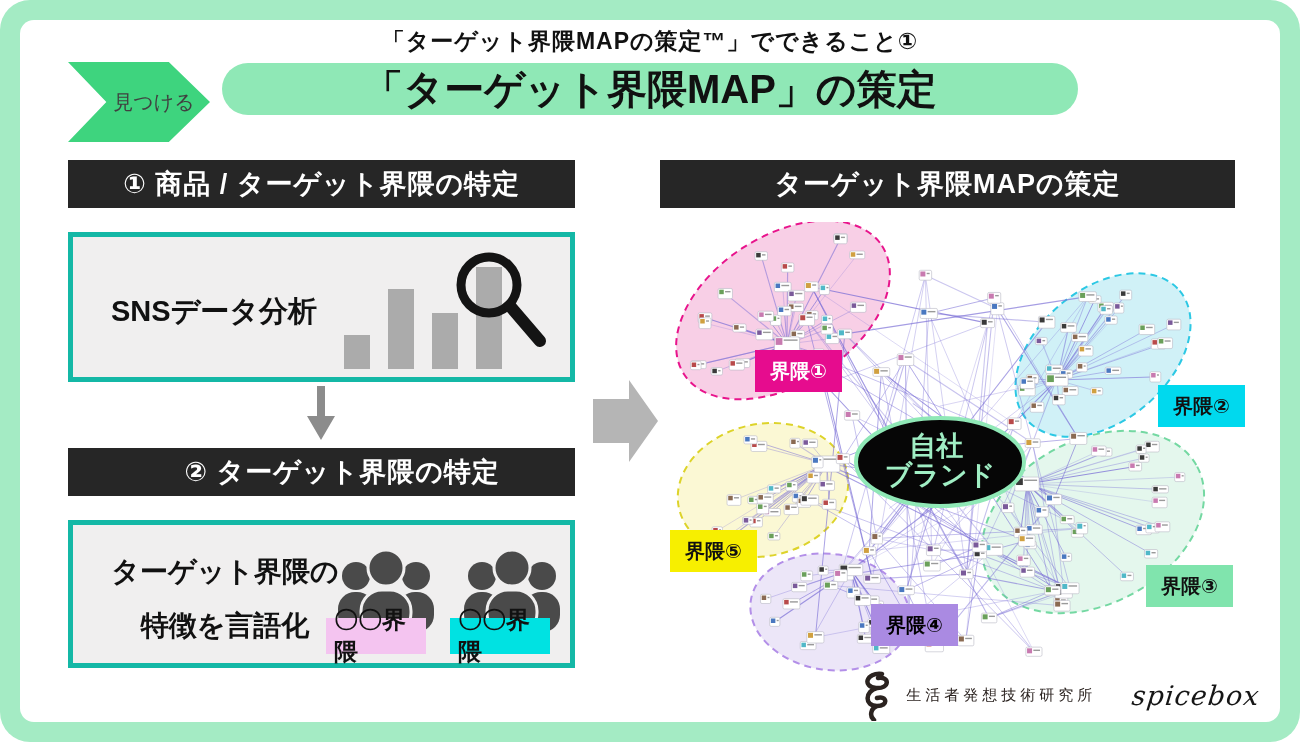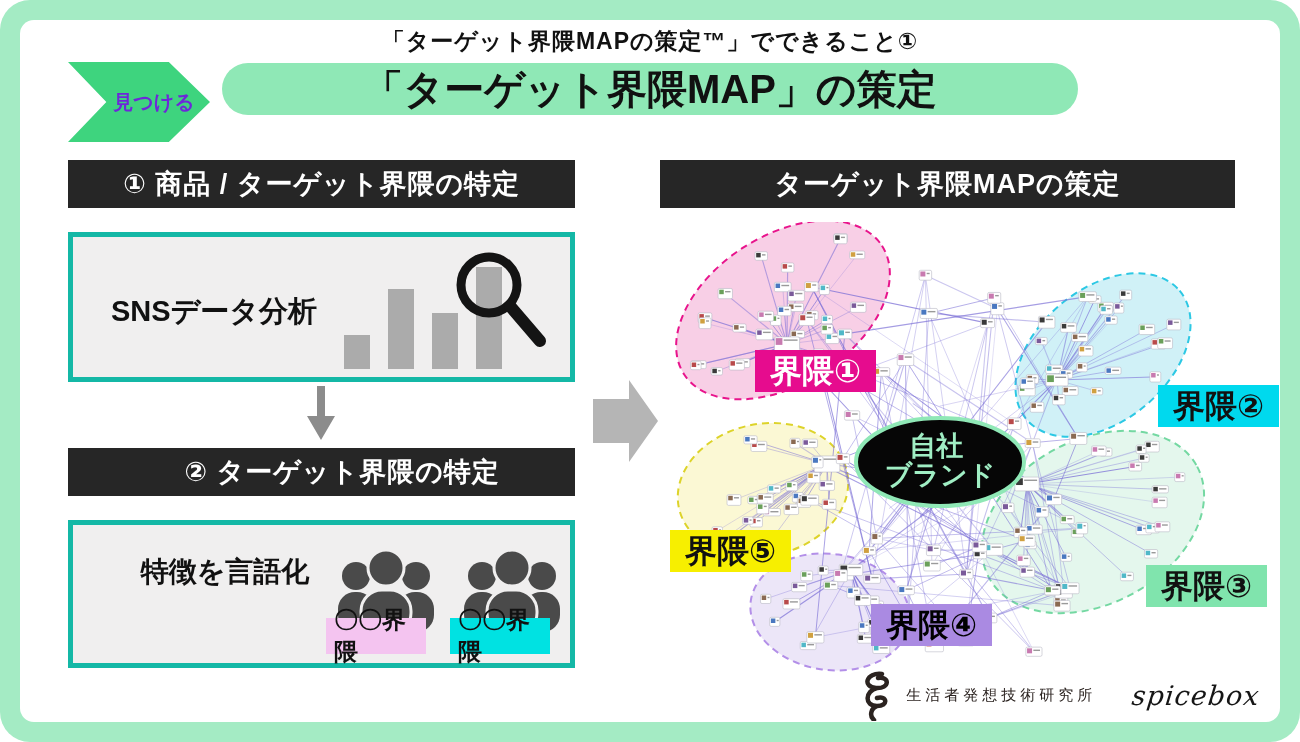--- a/index.html
+++ b/index.html
@@ -7,21 +7,21 @@
   body{font-family:"Liberation Sans","DejaVu Sans",sans-serif;}
   .frame{position:relative;width:1300px;height:742px;background:#a4ebc4;border-radius:30px;overflow:hidden;}
   .panel{position:absolute;left:20px;top:20px;width:1260px;height:702px;background:#ffffff;border-radius:14px;}
 
   .top-title{position:absolute;left:0;top:26px;width:100%;text-align:center;
     font-size:23px;font-weight:bold;color:#111;letter-spacing:1px;}
 
   .badge{position:absolute;left:68px;top:62px;width:142px;height:80px;background:#3ed47e;
     clip-path:polygon(0 0,71% 0,100% 50%,71% 100%,0 100%,27% 50%);
     display:flex;align-items:center;justify-content:center;}
-  .badge span{font-size:20px;color:#6d28d9;padding-left:30px;font-weight:bold;}
+  .badge span{font-size:20px;color:#404040;padding-left:30px;}
 
   .banner{position:absolute;left:222px;top:63px;width:856px;height:52px;background:#8fe8b6;
     border-radius:36px;display:flex;align-items:center;justify-content:center;}
   .banner span{font-size:40px;font-weight:bold;color:#111;}
 
   .hdr{position:absolute;background:#262626;color:#fff;display:flex;align-items:center;
     justify-content:center;font-size:27px;font-weight:bold;letter-spacing:1px;}
   .hdr1{left:68px;top:160px;width:507px;height:48px;}
   .hdr2{left:68px;top:448px;width:507px;height:48px;padding-left:41px;}
   .hdr3{left:660px;top:160px;width:575px;height:48px;}
@@ -41,21 +41,21 @@
   .people{position:absolute;}
   .people1{left:330px;top:548px;}
   .people2{left:456px;top:548px;}
   .pill{position:absolute;height:36px;display:flex;align-items:center;justify-content:center;
     font-size:24px;font-weight:bold;color:#111;padding:0 8px;}
   .pill1{left:326px;top:618px;width:100px;}
   .pill2{left:450px;top:618px;width:100px;}
 
   .map-wrap{position:absolute;left:655px;top:222px;width:592px;height:452px;}
   #map-svg{position:absolute;left:0;top:0;}
-  .klabel{position:absolute;padding:3px 15px;font-size:32px;font-weight:bold;line-height:36px;white-space:nowrap;}
+  .klabel{position:absolute;padding:3px 15px;font-size:20px;font-weight:bold;line-height:36px;white-space:nowrap;}
   .brand-text{font-size:27px;font-weight:bold;}
 
   .footer{position:absolute;right:40px;bottom:18px;height:58px;display:flex;align-items:center;}
   .lab-mark{margin-right:14px;}
   .lab-name{font-size:15px;letter-spacing:4px;color:#2b2320;margin-right:36px;}
   .brand-name{font-family:"DejaVu Serif","Liberation Serif",serif;font-style:italic;
     font-size:27px;color:#161616;letter-spacing:1px;transform:skewX(-6deg);}
 </style>
 </head>
 <body>
@@ -90,20 +90,21 @@
   </div>
 
   <svg class="down-arrow" width="48" height="56" viewBox="0 0 48 56">
     <polygon points="20,0 28,0 28,30 38,30 24,54 10,30 20,30" fill="#8c8c8c"></polygon>
   </svg>
 
   <div class="hdr hdr2">② ターゲット界隈の特定</div>
 
   <div class="card card2">
     <div class="card2-text">
+      <div>ターゲット界隈の</div>
       <div>特徴を言語化</div>
     </div>
   </div>
 
   <svg class="people people1" width="112" height="84" viewBox="0 0 112 84">
     <circle cx="26" cy="28" r="14" fill="#4a4a4a"></circle>
     <rect x="8" y="44" width="36" height="40" rx="17" fill="#4a4a4a"></rect>
     <circle cx="86" cy="28" r="14" fill="#4a4a4a"></circle>
     <rect x="68" y="44" width="36" height="40" rx="17" fill="#4a4a4a"></rect>
     <circle cx="56" cy="20" r="18" fill="#4a4a4a" stroke="#f0efef" stroke-width="3"></circle>

